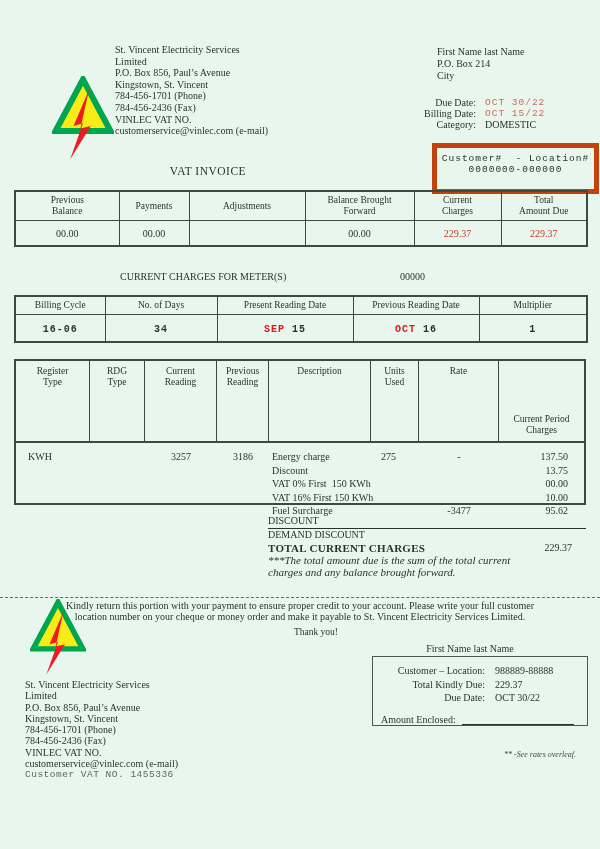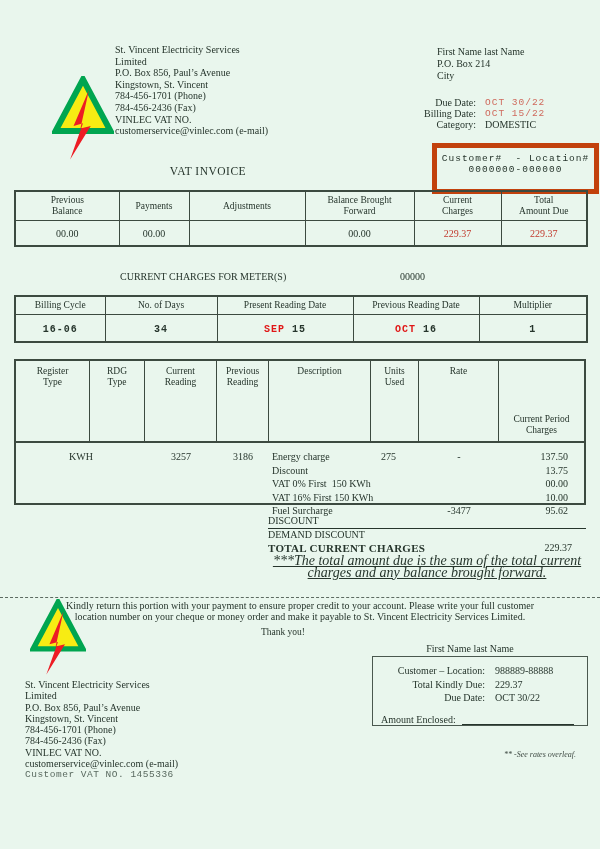--- a/index.html
+++ b/index.html
@@ -51,34 +51,34 @@
   .reg-table{border:2px solid #3c4a40;width:572px;height:146px;box-sizing:border-box;}
   .reg-grid{display:grid;grid-template-columns:74px 55px 72px 52px 102px 48px 80px 1fr;}
   .reg-head{border-bottom:2px solid #3c4a40;}
   .reg-head .hcell{
     border-right:1px solid #3c4a40;padding:5px 2px;text-align:center;
     font-size:9.5px;line-height:11px;white-space:pre-line;
   }
   .reg-head .hcell:last-child{border-right:none;margin-top:48px;}
   .reg-row{font-size:10px;line-height:13.5px;}
   .reg-row.first{margin-top:7px;}
-  .c-reg{padding-left:12px;margin-left:41px;}
+  .c-reg{padding-left:12px;}
   .c-num{text-align:center;}
   .c-desc{white-space:pre;padding-left:3px;}
   .c-units{padding-left:10px;}
   .c-rate{text-align:center;}
   .c-charges{text-align:right;padding-right:16px;}
 
   
   .summary{width:318px;font-size:10px;line-height:12px;}
   .sum-line1{border-bottom:1px solid #26352c;padding-bottom:1px;}
   .sum-total{display:flex;justify-content:space-between;margin-top:1px;}
   .sum-total .lbl{font-weight:bold;font-size:11px;letter-spacing:.3px;}
   .sum-total .val{padding-right:14px;}
-  .sum-note{font-style:italic;text-align:center;font-size:14px;line-height:11.5px;margin-top:1px;text-decoration:underline;}
+  .sum-note{font-style:italic;font-size:11px;line-height:11.5px;margin-top:1px;}
 
   .perforation{width:600px;border-top:1px dashed #5c6a61;}
 
   .return-note{width:480px;text-align:center;font-size:10px;line-height:10.8px;}
   .thank-you{width:480px;text-align:center;font-size:9.5px;}
 
   
   .pay-box{width:216px;height:70px;border:1px solid #4a584f;font-size:10px;padding-top:7px;box-sizing:border-box;}
   .pay-row{display:flex;line-height:13.5px;}
   .pay-row .lbl{width:112px;text-align:right;}
@@ -282,21 +282,21 @@
       <span class="val">229.37</span>
     </div>
     <div class="sum-note pre">***The total amount due is the sum of the total current
 charges and any balance brought forward.</div>
   </div>
 
   <div class="perforation abs" style="left:0;top:597px;"></div>
 
   <div class="return-note pre abs" style="left:60px;top:601px;">Kindly return this portion with your payment to ensure proper credit to your account. Please write your full customer
 location number on your cheque or money order and make it payable to St. Vincent Electricity Services Limited.</div>
-  <div class="thank-you abs" style="left:43px;top:627px;">Thank you!</div>
+  <div class="thank-you abs" style="left:76px;top:627px;">Thank you!</div>
 
   <div class="abs" style="left:30px;top:599px;">
     <svg width="56" height="78" viewBox="0 0 72 100">
       <polygon points="36,4 4,64 68,64" fill="#f7ec13" stroke="#00a550" stroke-width="7" stroke-linejoin="miter"></polygon>
       <polygon points="43,16 25,58 36,55 21,97 45,58 33,61" fill="#ed1c24"></polygon>
     </svg>
   </div>
 
   <div class="abs addr pre" style="left:25px;top:679px;line-height:11.3px;">St. Vincent Electricity Services
 Limited

